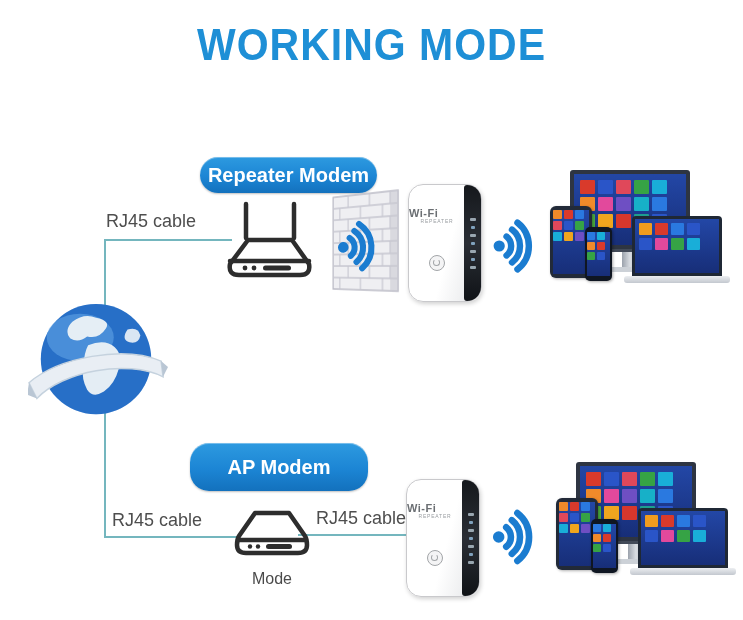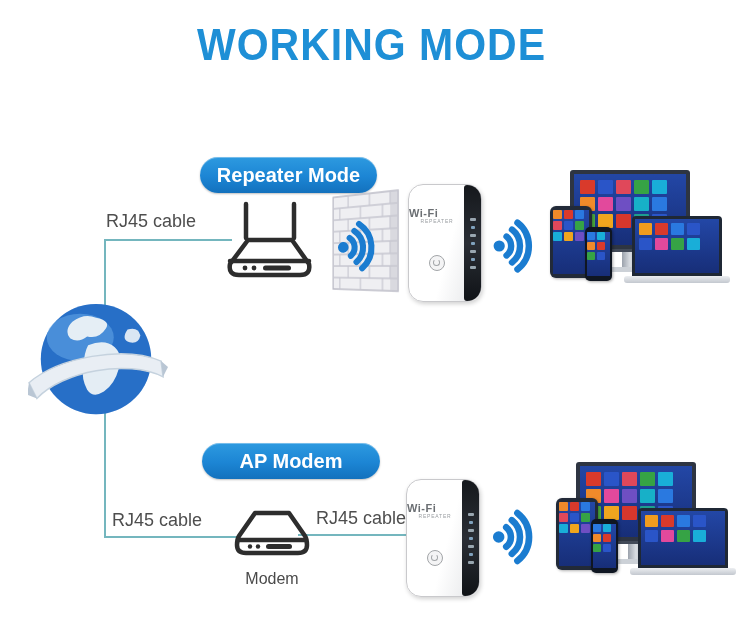--- a/index.html
+++ b/index.html
@@ -17,21 +17,21 @@
   }
 
   
   .pill{
     border-radius:19px;color:#fff;font-weight:700;font-size:20px;
     display:flex;align-items:center;justify-content:center;
     background:linear-gradient(180deg,#2d9ae0 0%,var(--pill-blue) 55%,#1371bd 100%);
     box-shadow:0 1px 2px rgba(0,0,0,.25), inset 0 1px 0 rgba(255,255,255,.35);
   }
   #pill-repeater{left:200px;top:157px;width:177px;height:36px;}
-  #pill-ap{left:202px;top:443px;width:178px;height:36px;}
+  #pill-ap{left:190px;top:443px;width:178px;height:48px;}
 
   
   .cable{background:var(--cable-teal);}
   #cable-v{left:104px;top:239px;width:2px;height:298px;}
   #cable-h-top{left:104px;top:239px;width:128px;height:2px;}
   #cable-h-bl{left:104px;top:536px;width:133px;height:2px;}
   #cable-h-br{left:298px;top:534px;width:112px;height:2px;}
 
   .cable-label{font-size:18px;color:var(--label-gray);}
   #rj45-top{left:106px;top:211px;}
@@ -134,21 +134,21 @@
   <div id="cable-v" class="abs cable"></div>
   <div id="cable-h-top" class="abs cable"></div>
   <div id="cable-h-bl" class="abs cable"></div>
   <div id="cable-h-br" class="abs cable"></div>
 
   <div id="rj45-top" class="abs cable-label">RJ45 cable</div>
   <div id="rj45-bl" class="abs cable-label">RJ45 cable</div>
   <div id="rj45-br" class="abs cable-label">RJ45 cable</div>
 
   <div id="pill-repeater" class="abs pill">
-    <span>Repeater Mode</span>
+    <span>Repeater Modem</span>
   </div>
   <div id="pill-ap" class="abs pill">
     <span>AP Modem</span>
   </div>
 
   <svg id="globe" class="abs" viewBox="0 0 140 140" width="140" height="138">
     <circle cx="68" cy="64" r="56" fill="#2f7ad0"></circle>
     <circle cx="68" cy="64" r="56" fill="#1a5cb8" opacity="0.35"></circle>
     <ellipse cx="52" cy="42" rx="34" ry="24" fill="#66a7e8" opacity="0.55"></ellipse>
     <path d="M44,26 q12,-9 24,-4 q15,3 10,11 q-7,11 -19,8 q-9,7 -17,2 q-7,-8 2,-17 Z" fill="#eef3f7" opacity="0.95"></path>
@@ -300,21 +300,21 @@
     </div>
   </div>
 
   <svg id="modem" class="abs" viewBox="0 0 82 66" width="82" height="66">
     <path class="lineart" d="M24,8 H58 L74,31 Q76,34 76,40 Q76,48 67,48 H15 Q6,48 6,40 Q6,34 8,31 Z"></path>
     <path class="lineart" stroke-width="3.5" d="M7,35 H75"></path>
     <circle class="lineart-fill" cx="19" cy="41.5" r="2.2"></circle>
     <circle class="lineart-fill" cx="27" cy="41.5" r="2.2"></circle>
     <rect class="lineart-fill" x="35" y="39" width="26" height="5" rx="2.5"></rect>
   </svg>
-  <div id="modem-label" class="abs">Modem</div>
+  <div id="modem-label" class="abs">Mode</div>
 
   <div id="repeater-bottom" class="abs repeater">
     <div class="rp-body">
       <div class="rp-brand">Wi-Fi</div>
       <div class="rp-sub">REPEATER</div>
       <div class="rp-wps"></div>
     </div>
     <div class="rp-strip">
         <i></i>
         <i></i>

